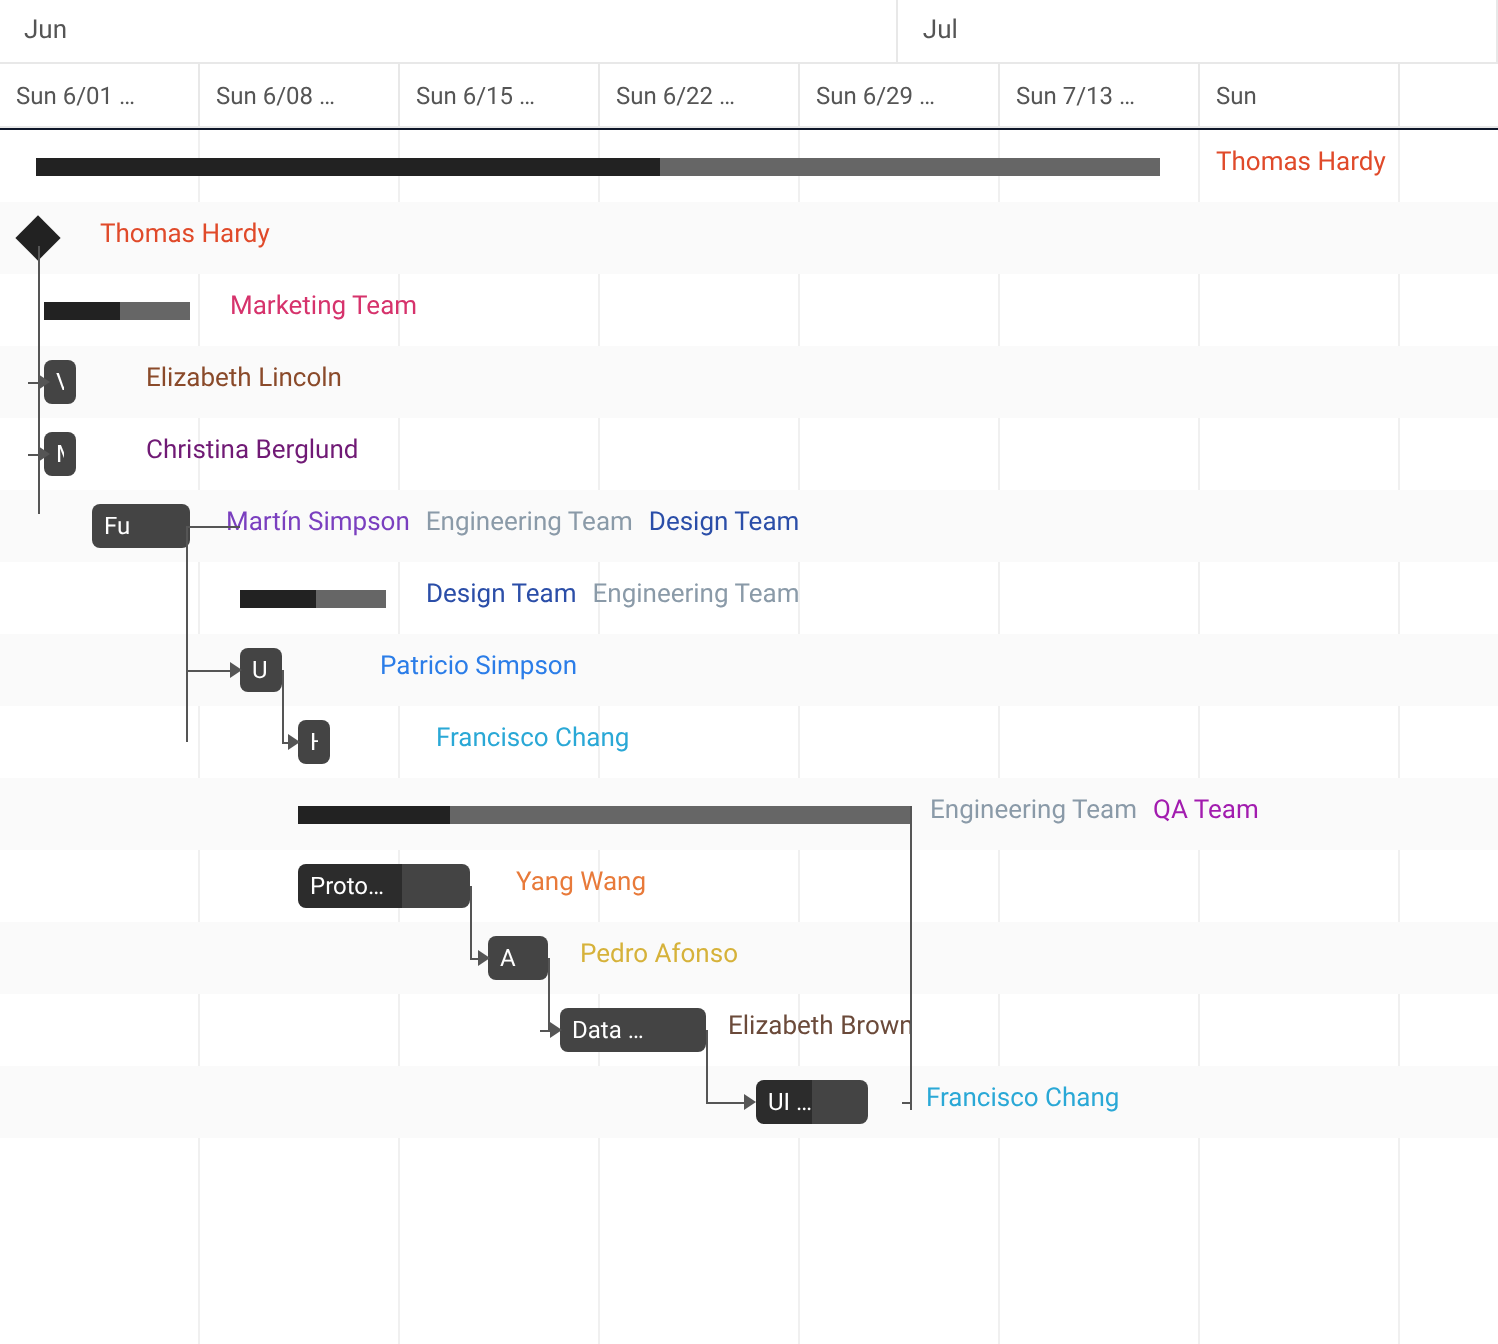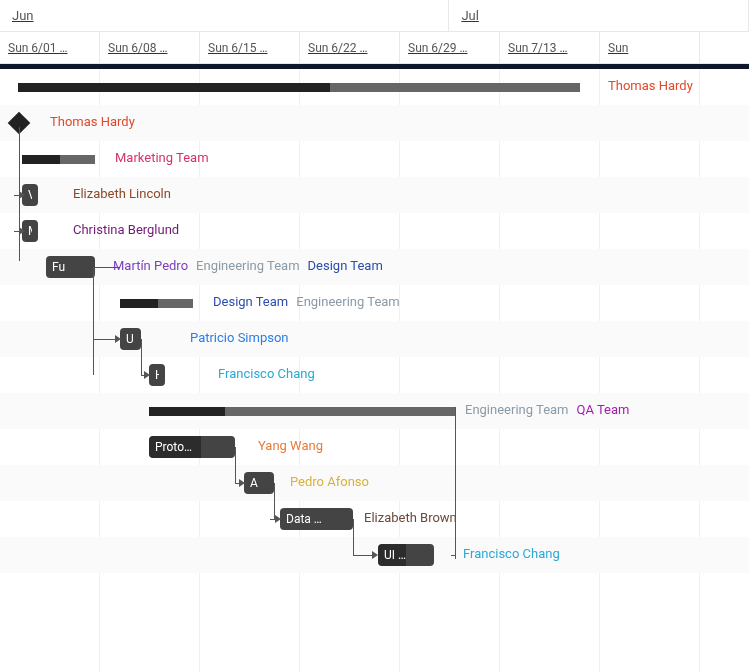--- a/index.html
+++ b/index.html
@@ -1,18 +1,18 @@
 <!DOCTYPE html>
 <html><head>
 <meta charset="utf-8">
 <style>
 * { box-sizing: border-box; margin: 0; padding: 0; }
 body { font-family: -apple-system, BlinkMacSystemFont, "Segoe UI", Roboto, Arial, sans-serif; font-size: 13px; color: #333; background: #fff; }
 .gantt { width: 749px; height: 672px; overflow: hidden; position: relative; }
-.header { border-bottom: 5px solid #0f172a; text-decoration: underline; }
+.header { border-bottom: 1px solid #0f172a; }
 .month-row, .day-row { display: flex; height: 32px; align-items: center; border-bottom: 1px solid #e8e8e8; }
 .month-cell { border-right: 1px solid #e8e8e8; padding-left: 12px; height: 100%; display: flex; align-items: center; color: #555; }
 .day-cell { width: 100px; flex-shrink: 0; border-right: 1px solid #e8e8e8; padding-left: 8px; height: 100%; display: flex; align-items: center; color: #555; font-size: 12px; white-space: nowrap; overflow: hidden; text-overflow: ellipsis; }
 .body { position: relative; }
 .body-grid { position: absolute; top: 0; left: 0; height: 100%; display: flex; pointer-events: none; }
 .body-col { width: 100px; border-right: 1px solid #f0f0f0; height: 100%; flex-shrink: 0; }
 .row { height: 36px; position: relative; }
 .row.odd { background: #fafafa; }
 .summary-bar { position: absolute; top: 14px; height: 9px; background: #333; }
 .summary-bar .prog { position: absolute; left: 0; top: 0; height: 100%; background: #666; }
@@ -90,21 +90,21 @@
         </div>
         <div class="label" style="left: 73px;">
           <span style="color: #701a75;">Christina Berglund</span>
         </div>
       </div>
       <div class="row odd">
         <div class="task-bar" style="left: 46px; width: 49px; text-align: center;">
           <span class="txt">Fu</span>
         </div>
         <div class="label" style="left: 113px;">
-          <span style="color: rgb(122, 63, 191);">Martín Pedro</span>
+          <span style="color: rgb(122, 63, 191);">Martín Simpson</span>
           <span style="color: rgb(138, 154, 168);">Engineering Team</span>
           <span style="color: rgb(43, 78, 168);">Design Team</span>
         </div>
       </div>
       <div class="row">
         <div class="summary-bar" style="left: 120px; width: 73px; background: rgb(34, 34, 34);">
           <div class="prog" style="width: 35px; right: 0px; left: auto; background: rgb(102, 102, 102); position: absolute;"></div>
         </div>
         <div class="label" style="left: 213px;">
           <span style="color: rgb(43, 78, 168);">Design Team</span>

